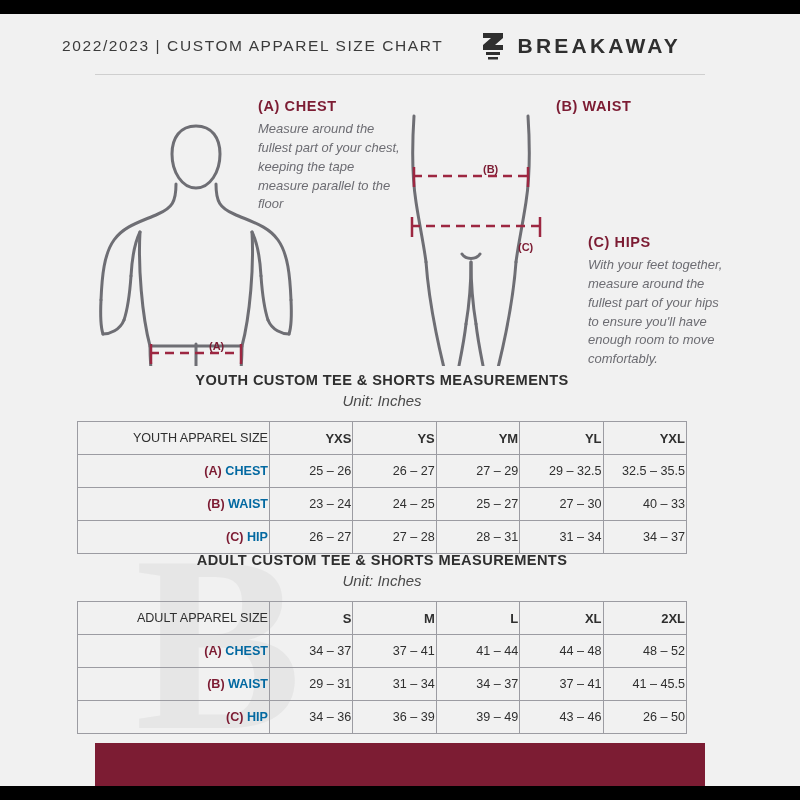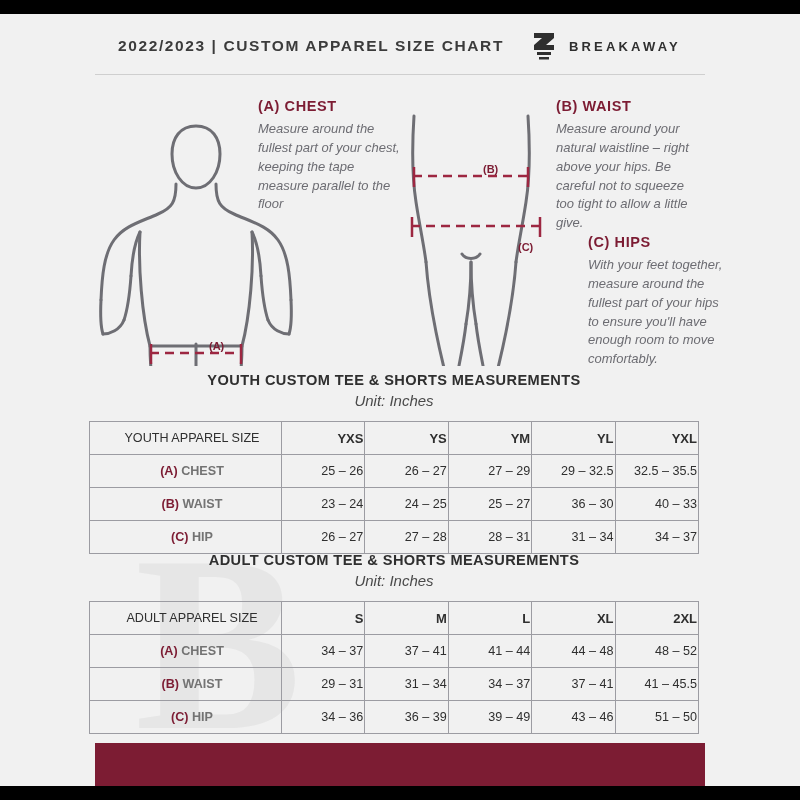--- a/index.html
+++ b/index.html
@@ -49,38 +49,38 @@
     width: 800px;
     height: 64px;
     display: flex;
     align-items: center;
     justify-content: space-between;
     padding: 0 24px;
     box-sizing: border-box;
   }
   .header-title {
     font-size: 15.5px;
-    font-weight: bold;
+    font-weight: normal;
     color: #3b3b3b;
     letter-spacing: 1.6px;
-    margin-left: 94px;
+    margin-left: 38px;
   }
   .brand {
     display: flex;
     align-items: center;
     gap: 12px;
     margin-right: 95px;
   }
   .brand-mark {
     width: 26px;
     height: 30px;
     position: relative;
   }
   .brand-name {
-    font-size: 13px;
+    font-size: 21px;
     font-weight: bold;
     color: #2f2f2f;
     letter-spacing: 3.2px;
   }
   .hr-top {
     position: absolute;
     left: 95px;
     top: 60px;
     width: 610px;
     height: 1px;
@@ -123,21 +123,21 @@
   .callout-hips {
     position: absolute;
     left: 588px;
     top: 158px;
     width: 142px;
   }
 
   
   .section {
     position: absolute;
-    left: 12px;
+    left: 0;
     width: 764px;
     text-align: center;
   }
   .sec-title {
     font-size: 14.6px;
     font-weight: bold;
     color: #2f2f2f;
     letter-spacing: 0.4px;
   }
   .sec-unit {
@@ -154,39 +154,39 @@
   }
   table.sz td, table.sz th {
     border: 1px solid #9c9ca2;
     height: 30px;
     font-size: 12.6px;
     color: #2f2f2f;
     text-align: right;
     font-weight: normal;
   }
   table.sz th.lbl, table.sz td.lbl {
-    text-align: center;
+    text-align: right;
     padding-left: 14px;
     width: 176px;
   }
   table.sz thead th {
     font-weight: bold;
     font-size: 13px;
   }
   table.sz thead th.lbl {
     font-weight: normal;
     font-size: 12.6px;
   }
   td.lbl b.code {
     color: #7c1c33;
     font-weight: bold;
   }
   td.lbl span.nm {
     font-weight: bold;
-    color: #737373;
+    color: #0369a1;
   }
 
   
   .footer-bar {
     position: absolute;
     left: 95px;
     top: 729px;
     width: 610px;
     height: 43px;
     background: #7c1c33;
@@ -276,21 +276,20 @@
       <div class="marker" style="left:209px; top:264px;">(A)</div>
       <div class="marker" style="left:483px; top:87px;">(B)</div>
       <div class="marker" style="left:518px; top:165px;">(C)</div>
 
       <div class="callout-chest">
         <div class="callout-title">(A) CHEST</div>
         <div class="callout-body">Measure around the fullest part of your chest, keeping the tape measure parallel to the floor</div>
       </div>
       <div class="callout-waist">
         <div class="callout-title">(B) WAIST</div>
-        <div class="callout-body">Measure around your natural waistline – right above your hips. Be careful not to squeeze too tight to allow a little give.</div>
       </div>
       <div class="callout-hips">
         <div class="callout-title">(C) HIPS</div>
         <div class="callout-body">With your feet together, measure around the fullest part of your hips to ensure you'll have enough room to move comfortably.</div>
       </div>
     </div>
 
     <div class="section" style="top:358px;">
       <div class="sec-title">YOUTH CUSTOM TEE &amp; SHORTS MEASUREMENTS</div>
       <div class="sec-unit">Unit: Inches</div>
@@ -318,21 +317,21 @@
             <td>32.5 – 35.5</td>
           </tr>
           <tr>
             <td class="lbl">
               <b class="code">(B)</b>
               <span class="nm">WAIST</span>
             </td>
             <td>23 – 24</td>
             <td>24 – 25</td>
             <td>25 – 27</td>
-            <td>36 – 30</td>
+            <td>27 – 30</td>
             <td>40 – 33</td>
           </tr>
           <tr>
             <td class="lbl">
               <b class="code">(C)</b>
               <span class="nm">HIP</span>
             </td>
             <td>26 – 27</td>
             <td>27 – 28</td>
             <td>28 – 31</td>
@@ -382,21 +381,21 @@
           </tr>
           <tr>
             <td class="lbl">
               <b class="code">(C)</b>
               <span class="nm">HIP</span>
             </td>
             <td>34 – 36</td>
             <td>36 – 39</td>
             <td>39 – 49</td>
             <td>43 – 46</td>
-            <td>51 – 50</td>
+            <td>26 – 50</td>
           </tr>
         </tbody>
       </table>
     </div>
 
     <div class="footer-bar"></div>
   </div>
 </div>
 
 </body></html>

